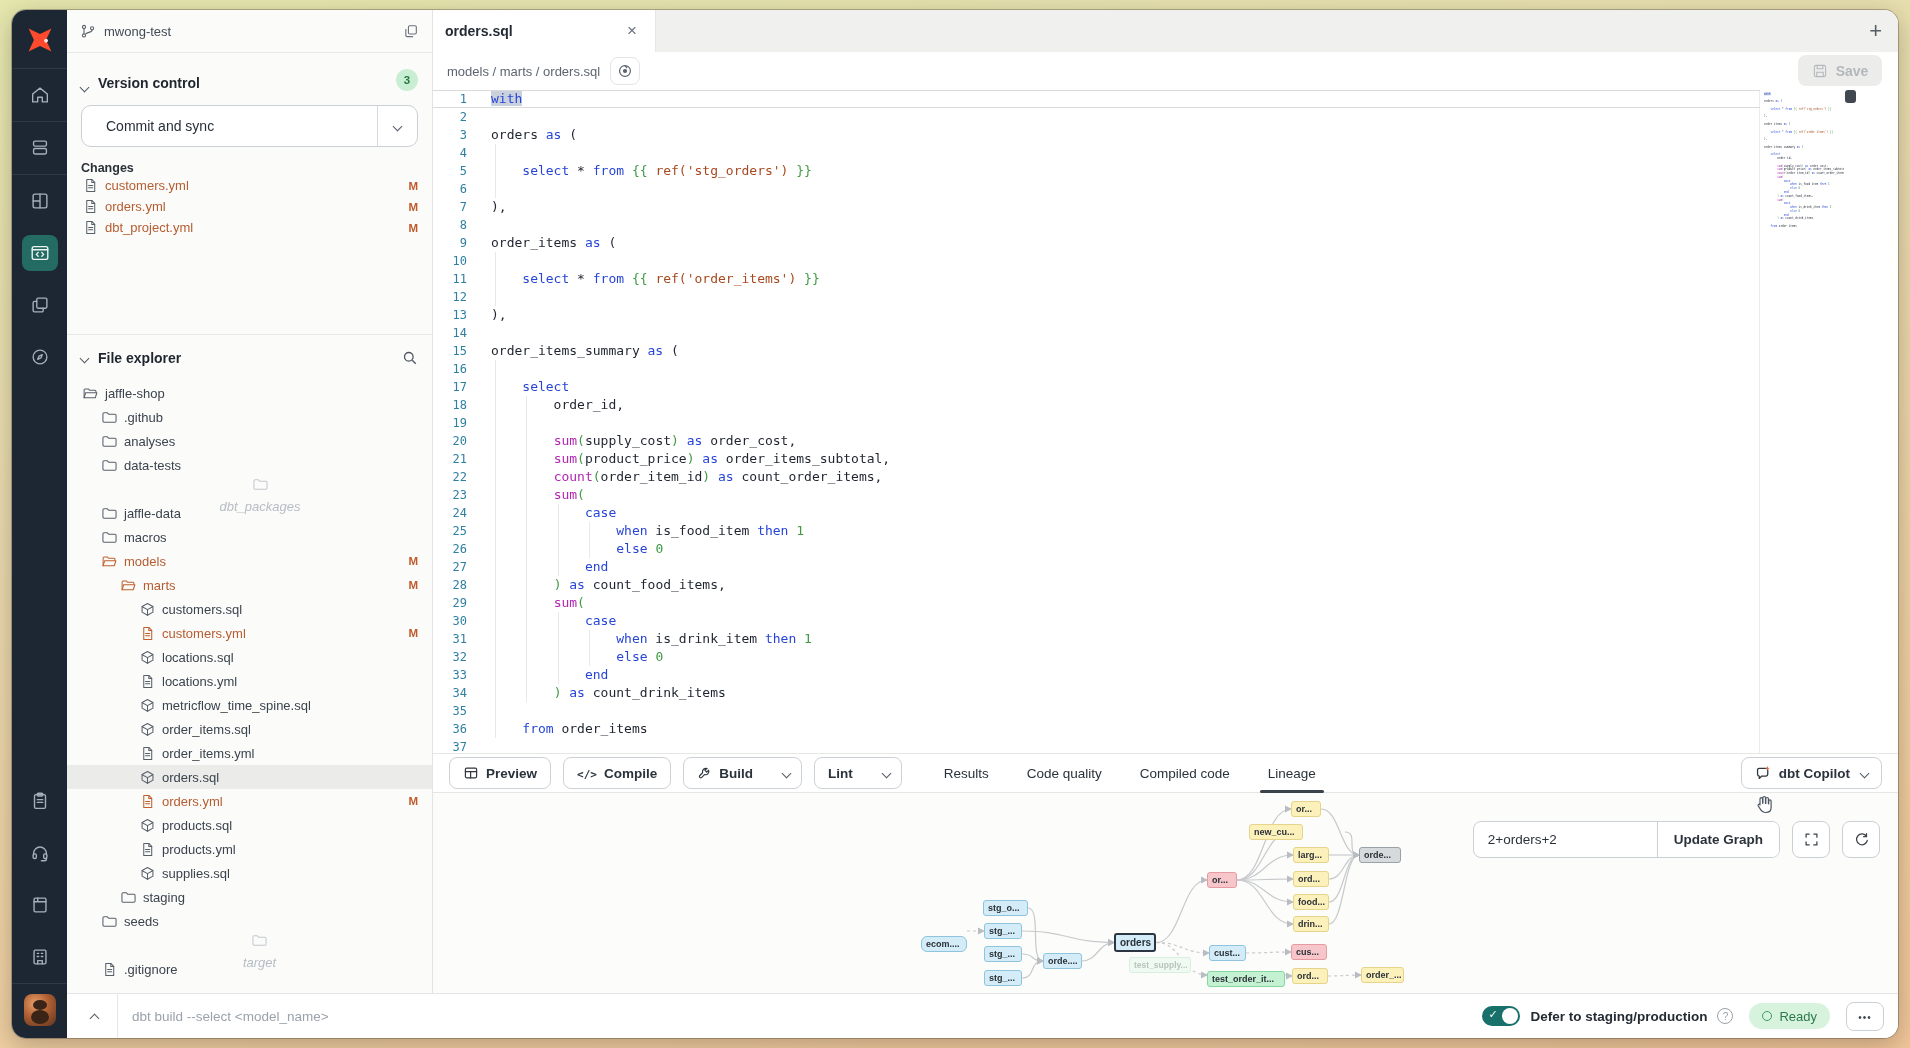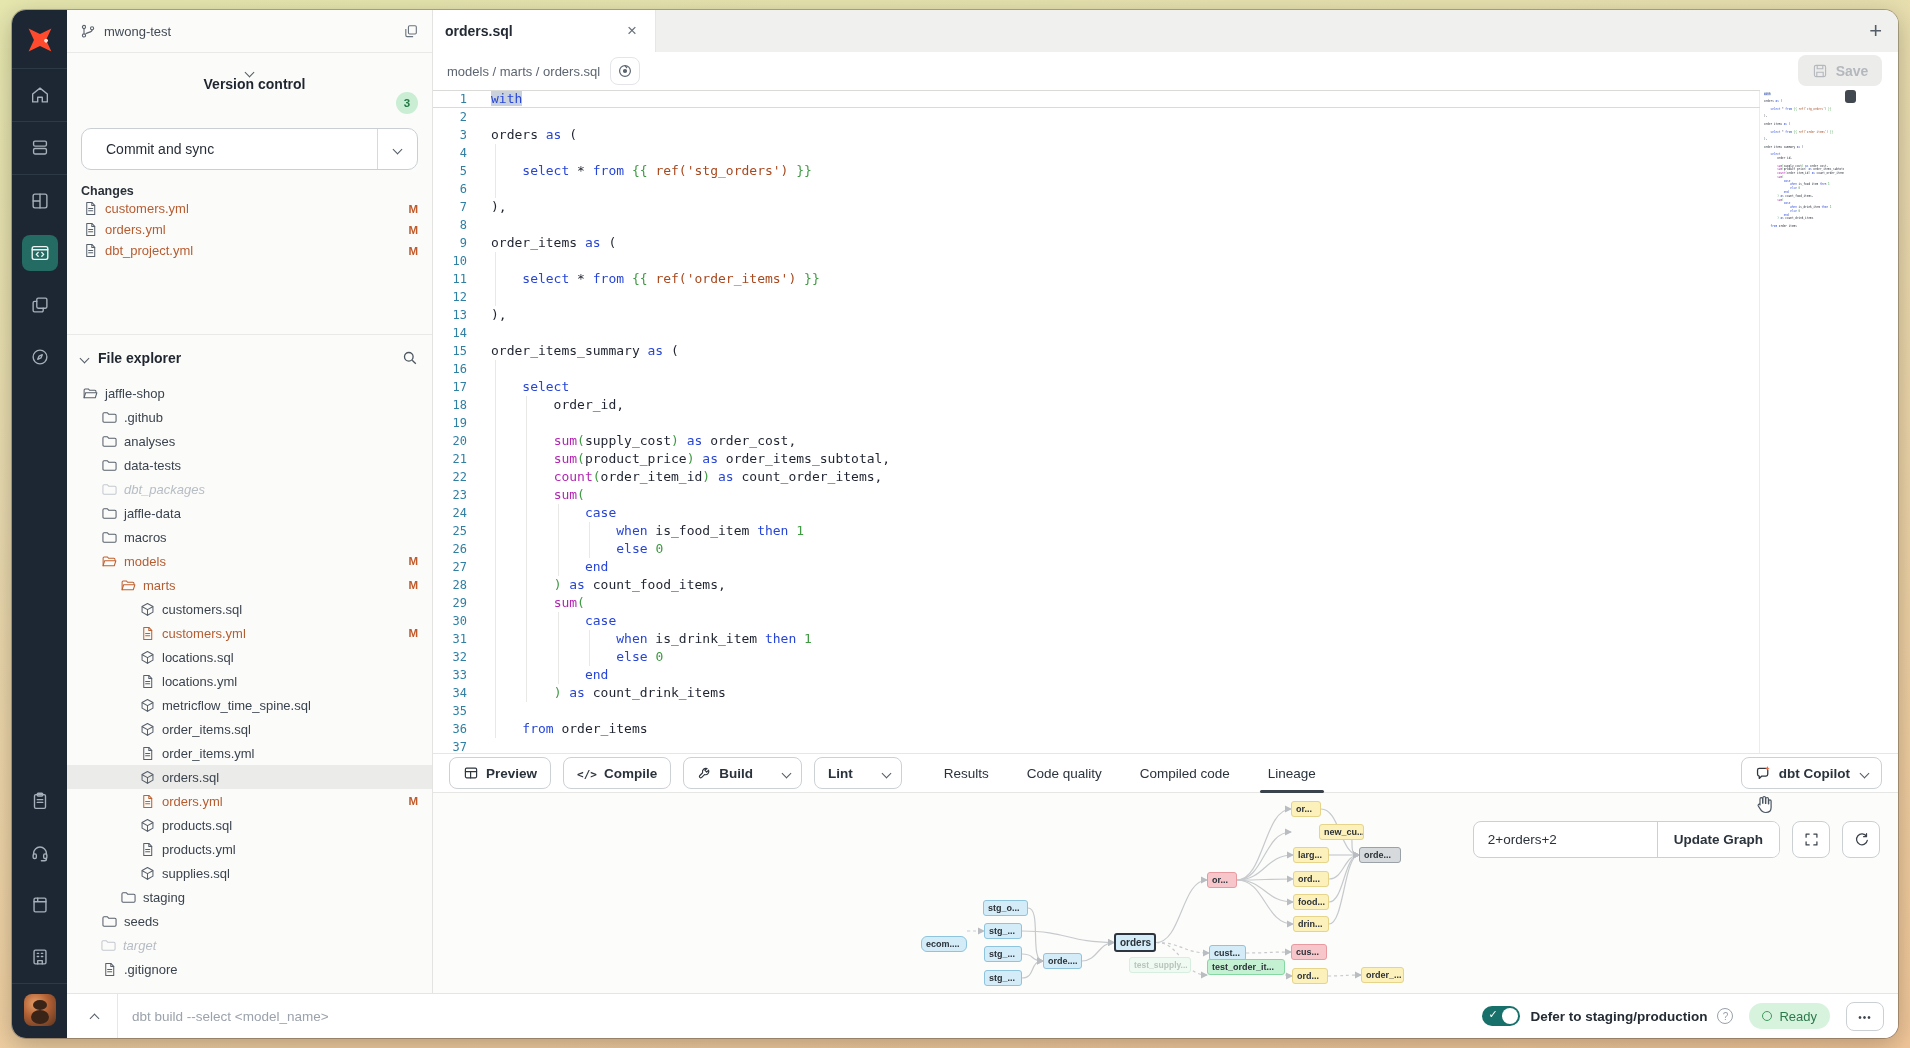--- a/index.html
+++ b/index.html
@@ -29,21 +29,21 @@
   .content { flex:1; display:flex; flex-direction:column; min-width:0; }
   .content-body { flex:1; display:flex; min-height:0; }
 
   
   .leftpanel { width:366px; flex:0 0 366px; background:#fbfbf9; border-right:1px solid #e3e3e1; position:relative; }
   .lp-header { height:43px; border-bottom:1px solid #e9e9e7; display:flex; align-items:center; gap:8px;
     padding:0 14px; font-size:13px; color:#424b56; }
   .lp-header svg { stroke:#5b636d; fill:none; stroke-width:1.2; }
   .lp-copy { margin-left:auto; background:none; border:none; cursor:pointer; display:flex; }
   .vc { padding:16px 14px 0; }
-  .row { display:flex; align-items:center;flex-direction:column; }
+  .row { display:flex; align-items:flex-end; }
   .chev { width:7px; height:7px; border-right:1.7px solid #525b65; border-bottom:1.7px solid #525b65;
     transform:rotate(45deg); flex:0 0 auto; }
   .sec-title { font-size:14px; font-weight:700; color:#1f2630; margin-left:10px; }
   .vc-badge { margin-left:auto; width:22px; height:22px; border-radius:50%; background:#c9eed3; color:#237a46;
     font-size:11.5px; font-weight:700; display:flex; align-items:center; justify-content:center; }
   .commit-btn { margin-top:14px; height:42px; border:1px solid #c9cfd5; border-radius:10px; background:#fff;
     display:flex; align-items:center; font-size:14px; color:#272e37; cursor:pointer; width:100%; }
   .commit-btn .lbl { padding-left:24px; }
   .commit-split { margin-left:auto; width:40px; height:100%; border-left:1px solid #d6dade;
     display:flex; align-items:center; justify-content:center; }
@@ -53,21 +53,21 @@
   .m-badge { margin-left:auto; color:#c05a2b; font-size:11.5px; font-weight:700; }
   .fe { position:absolute; top:324px; left:0; right:0; bottom:0; border-top:1px solid #e9e9e7;
     display:flex; flex-direction:column; }
   .fe-head { height:46px; display:flex; align-items:center; padding:0 14px; }
   .fe-search { margin-left:auto; background:none; border:none; cursor:pointer; display:flex; }
   .tree { flex:1; overflow:hidden; }
   .tree-row { height:24px; display:flex; align-items:center; gap:7px; font-size:13px; color:#3a434e;
     cursor:pointer; position:relative; padding-right:14px; }
   .tree-row.selected { background:#ebebe9; }
   .tree-row.orange { color:#b65c31; }
-  .tree-row.muted { color:#b6bdc4; font-style:italic; }
+  .tree-row.muted { color:#b6bdc4; font-style:italic;flex-direction:column; }
   .tree-row .m-badge { margin-left:auto; }
   .ticon { flex:0 0 15px; display:flex; }
   .ticon svg { stroke:#57606a; fill:none; stroke-width:1.1; stroke-linejoin:round; stroke-linecap:round; }
   .orange .ticon svg { stroke:#c0602f; }
   .muted .ticon svg { stroke:#c3c9cf; }
 
   
   .main { flex:1; display:flex; flex-direction:column; min-width:0; position:relative; }
   .tabstrip { height:42px; background:#f0f0ee; display:flex; flex:0 0 42px; }
   .tab { width:223px; background:#fff; display:flex; align-items:center; padding:0 12px;
@@ -727,23 +727,23 @@
               <div class="lnode blue" style="left: 488px; top: 143px; width: 46px; border-radius: 6px;">ecom....</div>
               <div class="lnode blue" style="left: 550px; top: 107px; width: 45px;">stg_o...</div>
               <div class="lnode blue" style="left: 551px; top: 130px; width: 38px;">stg_...</div>
               <div class="lnode blue" style="left: 551px; top: 153px; width: 38px;">stg_...</div>
               <div class="lnode blue" style="left: 551px; top: 177px; width: 38px;">stg_...</div>
               <div class="lnode blue" style="left: 610px; top: 160px; width: 39px;">orde....</div>
               <div class="lnode blue selected" style="left: 681px; top: 140px; width: 42px;">orders</div>
               <div class="lnode ghost" style="left: 684px; top: 164px; width: 62px;">test_supply...</div>
               <div class="lnode pink" style="left: 774px; top: 79px; width: 30px;">or...</div>
               <div class="lnode blue" style="left: 776px; top: 152px; width: 37px;">cust...</div>
-              <div class="lnode green" style="left: 774px; top: 166px; width: 78px;">test_order_it...</div>
+              <div class="lnode green" style="left: 774px; top: 178px; width: 78px;">test_order_it...</div>
               <div class="lnode yellow" style="left: 858px; top: 8px; width: 30px;">or...</div>
-              <div class="lnode yellow" style="left: 886px; top: 31px; width: 45px; text-align: right;">new_cu...</div>
+              <div class="lnode yellow" style="left: 816px; top: 31px; width: 54px; text-align: right;">new_cu...</div>
               <div class="lnode yellow" style="left: 860px; top: 54px; width: 36px;">larg...</div>
               <div class="lnode yellow" style="left: 860px; top: 78px; width: 36px;">ord...</div>
               <div class="lnode yellow" style="left: 860px; top: 101px; width: 36px;">food...</div>
               <div class="lnode yellow" style="left: 860px; top: 123px; width: 36px;">drin...</div>
               <div class="lnode gray" style="left: 926px; top: 54px; width: 42px;">orde...</div>
               <div class="lnode pink" style="left: 858px; top: 151px; width: 36px;">cus...</div>
               <div class="lnode yellow" style="left: 859px; top: 175px; width: 36px;">ord...</div>
               <div class="lnode yellow" style="left: 928px; top: 174px; width: 43px;">order_...</div>
             </div>
           <div class="hand-cursor">

